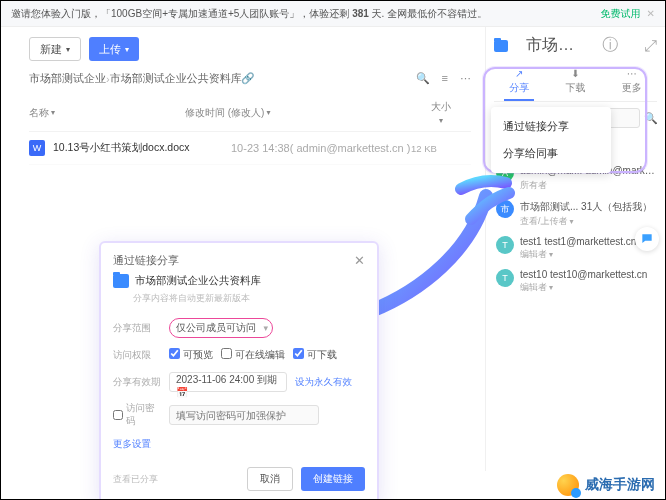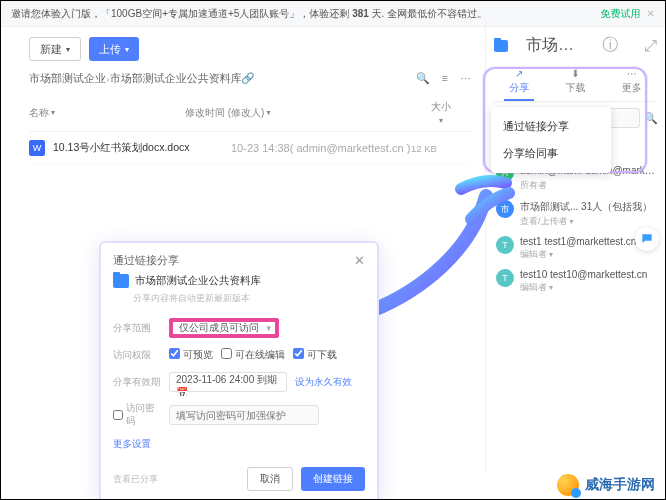--- a/index.html
+++ b/index.html
@@ -52,21 +52,21 @@
   .modal-hd { display: flex; align-items: center; padding: 10px 12px 6px 12px; font-size: 11px; }
   .modal-hd .title { flex: 1; color:#666; }
   .modal-hd .close { cursor: pointer; color: #999; font-size:13px;}
   .modal-sub { display: flex; align-items: center; gap: 6px; padding: 0 12px 4px 12px; }
   .modal-sub .ficon { width: 16px; height: 14px; background: #3a8bff; border-radius: 2px; position:relative;}
   .modal-sub .ficon::before{content:"";position:absolute;top:-2px;left:0;width:7px;height:3px;background:#3a8bff;border-radius:1px 1px 0 0;}
   .modal-sub .t { font-size: 10.5px; color: #333; }
   .modal-hint { padding: 0 12px 8px 32px; font-size: 9px; color: #bbb; }
   .form-row { display: flex; align-items: center; padding: 5px 12px; font-size: 10px; gap: 8px; }
   .form-row .lbl { width: 48px; color: #aaa; font-size: 9.5px; flex-shrink:0;}
-  .sel { height: 20px; border: 4px solid #ec4899; border-radius: 2px; padding: 0 16px 0 6px; font-size: 10px; background: #fff; display:inline-flex; align-items:center; position:relative; color:#555; min-width:100px;}
+  .sel { height: 20px; border: 1px solid #ec4899; border-radius: 10px; padding: 0 16px 0 6px; font-size: 10px; background: #fff; display:inline-flex; align-items:center; position:relative; color:#555; min-width:100px;}
   .sel::after{content:"▾"; position:absolute; right:4px; color:#aaa; font-size:9px;}
   .cb { display: inline-flex; align-items: flex-start; gap: 3px; font-size: 10px; color: #555; }
   .cb input { accent-color: #4f7fff; width:11px; height:11px; }
   .date-in { height: 20px; border: 1px solid #e0e0e0; border-radius: 3px; padding: 0 6px; font-size: 10px; width: 118px; color:#555;}
   .link-a { color: #4f7fff; font-size: 9.5px; cursor: pointer; }
   .modal-bl { padding: 4px 12px 8px 12px; }
   .modal-ft { display: flex; justify-content: flex-end; gap: 8px; padding: 8px 12px 12px 12px; }
   .modal-ft .btn { height: 24px; font-size: 10px; padding: 4px 12px; }
   .arrow { position: absolute; left: 360px; top: 170px; z-index: 15; pointer-events:none;}
   .halo { position: absolute; left: 482px; top: 66px; width: 164px; height: 106px; border: 2px solid #cbb4ff; border-radius: 12px; z-index: 25; pointer-events:none; box-shadow: 0 0 0 1px rgba(203,180,255,.3);}

